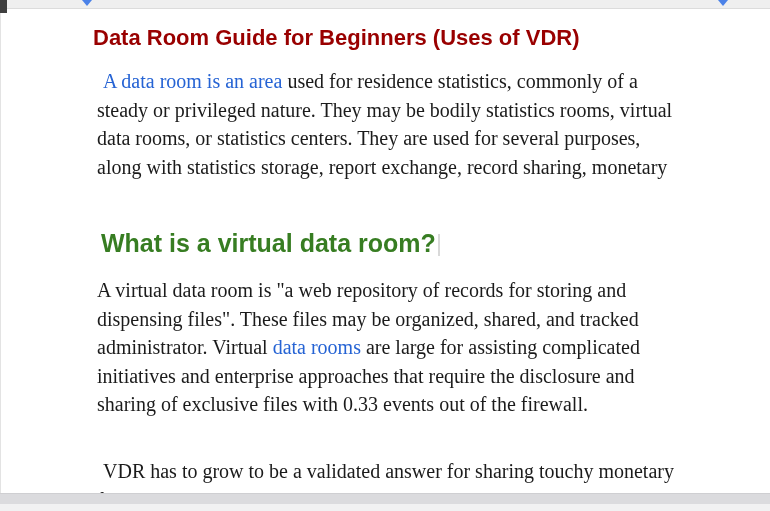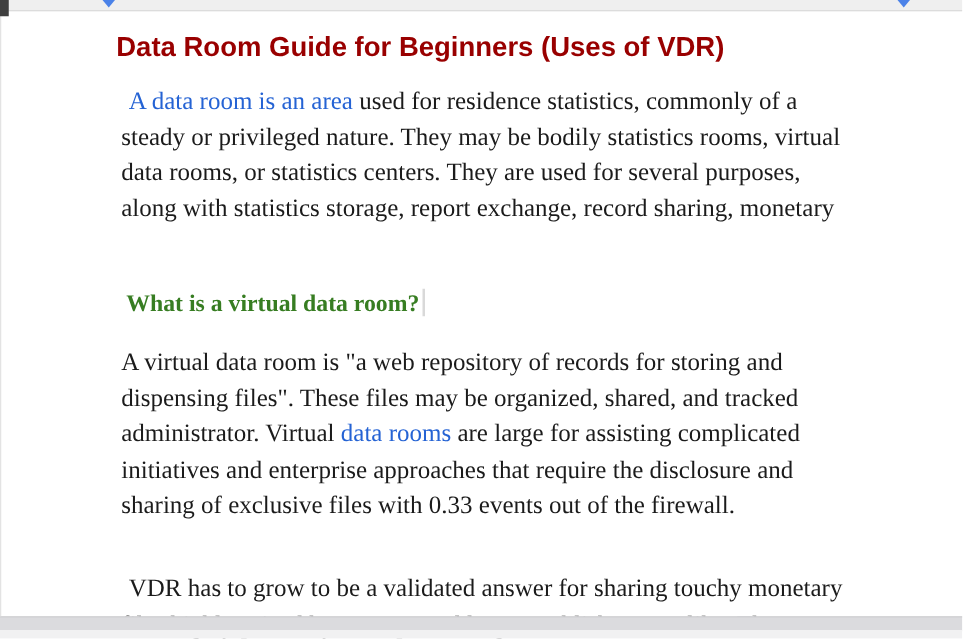--- a/index.html
+++ b/index.html
@@ -37,22 +37,22 @@
     font-size:20px;line-height:28.5px;color:#1b1b1b;white-space:nowrap;
   }
   .tline.indent{padding-left:6px;}
   .p1{top:67px;}
   .p2{top:276px;}
   .p3{top:457px;}
   a.doclink{color:#2563d4;cursor:pointer;}
   
   .h2{
     position:absolute;left:97px;top:229px;margin:0;z-index:1;
-    font-family:Liberation Serif, serif;font-weight:700;
-    font-size:19px;line-height:29px;color:#377d22;white-space:nowrap;padding-left:4px;
+    font-family:Liberation Sans, sans-serif;font-weight:700;
+    font-size:25px;line-height:29px;color:#377d22;white-space:nowrap;padding-left:4px;
   }
   .caret{
     display:inline-block;width:2px;height:22px;background:#d9d9d9;
     vertical-align:-4px;margin-left:2px;
   }
   
   .scroll-band{
     position:absolute;left:0;top:493px;width:770px;height:11px;
     background:#dbdbde;border-top:1px solid #cfcfd2;z-index:5;
   }

